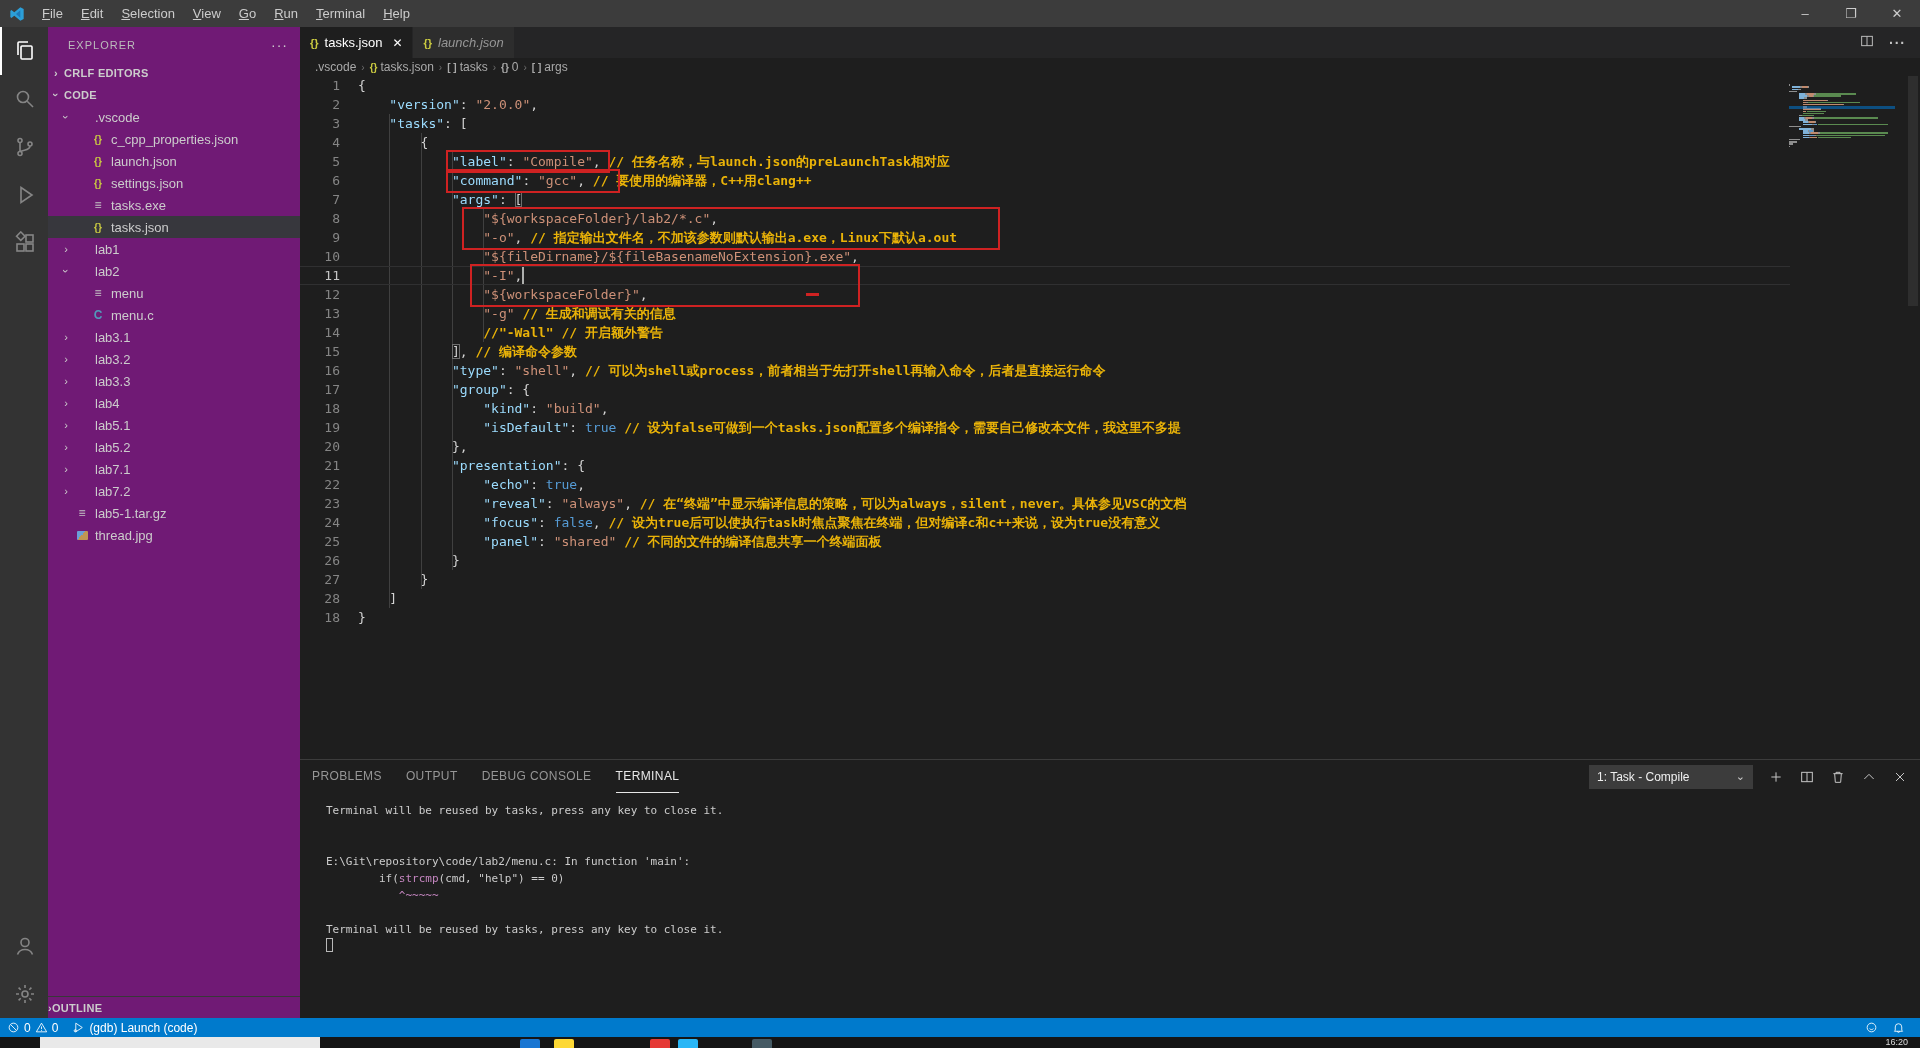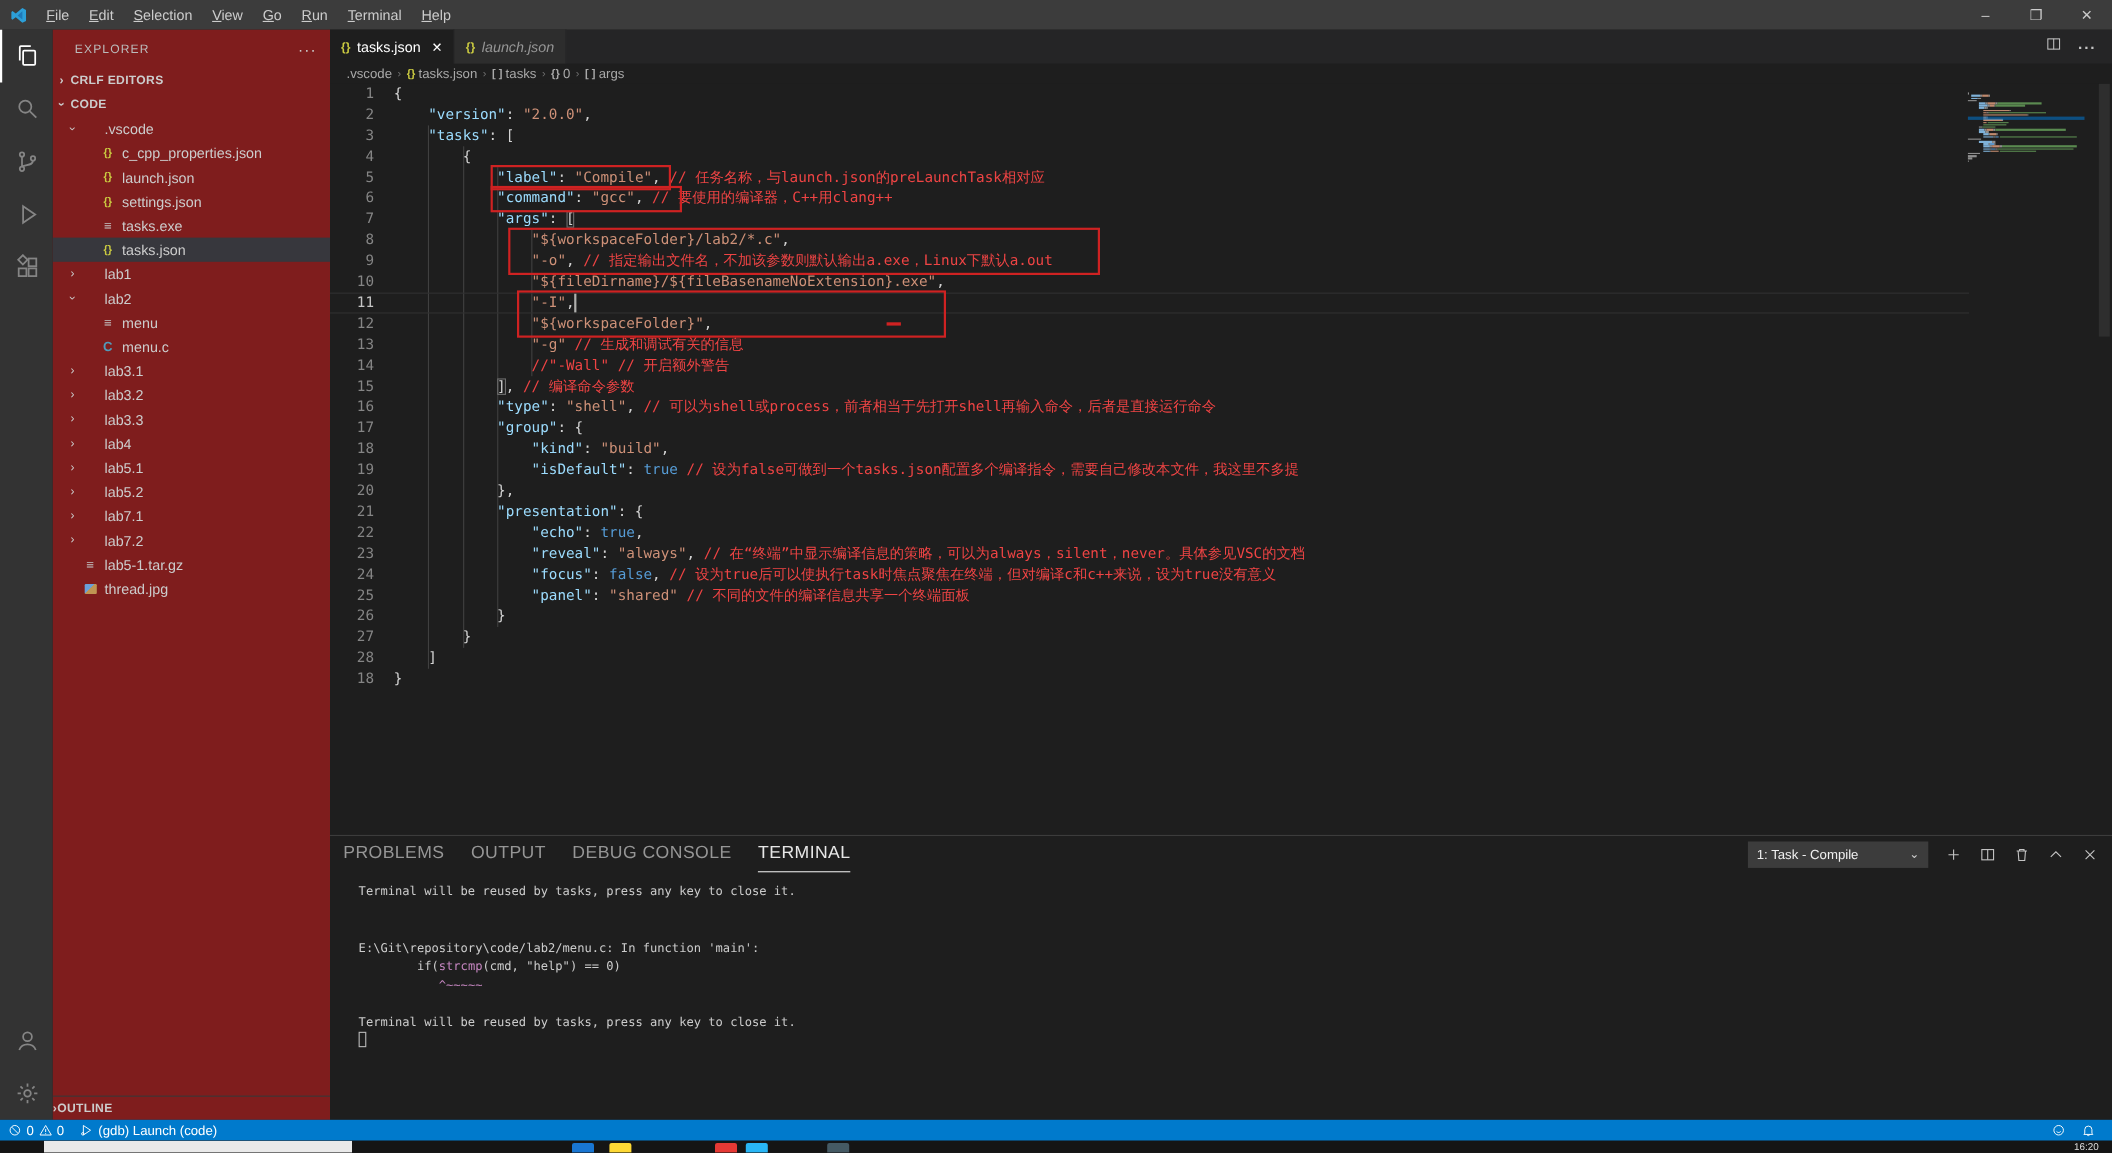--- a/index.html
+++ b/index.html
@@ -22,21 +22,21 @@
   
   .workbench { position:absolute; left:0; top:27px; width:1920px; height:991px; display:flex; }
 
   .activitybar { width:48px; background:#333333; display:flex; flex-direction:column; flex:none; }
   .ab-item { width:48px; height:48px; display:flex; align-items:center; justify-content:center;
              color:#858585; border-left:2px solid transparent; }
   .ab-item.active { color:#ffffff; border-left:2px solid #ffffff; }
   .ab-item svg { width:24px; height:24px; stroke:currentColor; fill:none; stroke-width:1.6; }
   .ab-spacer { flex:1; }
 
-  .sidebar { width:252px; background:#7f1d1d; flex:none; position:relative; color:#cccccc; }
+  .sidebar { width:252px; background:#701a75; flex:none; position:relative; color:#cccccc; }
   .sb-header { height:35px; display:flex; align-items:center; padding:0 12px 0 20px;
                font-size:11px; letter-spacing:1px; color:#bbbbbb; }
   .sb-more { margin-left:auto; color:#cccccc; font-size:14px; letter-spacing:1px; }
   .tree-row { height:22px; display:flex; align-items:center; font-size:13px; white-space:nowrap; cursor:default; }
   .tree-row.selected { background:#37373d; }
   .tree-row .chev { width:16px; text-align:center; font-size:11px; color:#cccccc; flex:none; }
   .chev.exp { display:inline-block; transform:rotate(90deg); }
   .tree-row .ficon { width:16px; flex:none; text-align:center; font-size:10px; font-weight:bold; margin-right:5px; }
   .ficon.json { color:#cbcb41; }
   .ficon.bin  { color:#c5c5c5; font-size:12px; }
@@ -68,38 +68,38 @@
 
   .editor { flex:1; position:relative; overflow:hidden; background:#1e1e1e; }
   .gutter { position:absolute; left:0; top:0; width:46px; }
   .gutter .ln { height:19px; line-height:19px; text-align:right; padding-right:6px;
                 font-family:"DejaVu Sans Mono", monospace; font-size:13px; color:#858585; }
   .gutter .ln.cur { color:#c6c6c6; }
   .codecol { position:absolute; left:58px; top:0; right:0; }
   .code-line { height:19px; line-height:19px; white-space:pre;
                font-family:"DejaVu Sans Mono", monospace; font-size:13px; color:#d4d4d4; }
   .tk-p { color:#d4d4d4; } .tk-k { color:#9cdcfe; } .tk-s { color:#ce9178; }
-  .tk-c { color:#ef4444; } .tk-b { color:#569cd6; }
+  .tk-c { color:#eab308;font-weight:bold; } .tk-b { color:#569cd6; }
   .tk-bm { outline:1px solid #6e6e6e; outline-offset:-1px; }
   .guide { position:absolute; width:1px; background:#404040; }
   .curline { position:absolute; left:0; right:130px; height:19px;
              border-top:1px solid #303031; border-bottom:1px solid #303031; }
   .caret { position:absolute; width:2px; height:17px; background:#aeafad; }
   .anno-box { position:absolute; border:2px solid #cf2222; }
   .anno-dash { position:absolute; background:#cf2222; }
 
   .minimap { position:absolute; top:8px; width:106px; }
   .mm-row { height:2.2px; display:flex; }
   .mm-band { position:absolute; left:0; width:106px; height:3px; background:rgba(0,120,212,.55); }
   .vscroll { position:absolute; right:2px; top:0; width:10px; height:230px; background:rgba(121,121,121,.18); }
 
   
   .panel { height:259px; flex:none; border-top:1px solid #3c3c3c; background:#1e1e1e; position:relative; }
   .panel-header { height:33px; display:flex; align-items:center; padding:0 12px; }
-  .ptab { font-size:16px; letter-spacing:.4px; color:#969696; margin-right:24px; height:33px;
+  .ptab { font-size:12px; letter-spacing:.4px; color:#969696; margin-right:24px; height:33px;
           display:flex; align-items:center; border-bottom:1px solid transparent; }
   .ptab.active { color:#e7e7e7; border-bottom:1px solid #e7e7e7; }
   .panel-right { margin-left:auto; display:flex; align-items:center; gap:15px; }
   .term-select { width:164px; height:24px; background:#3c3c3c; color:#f0f0f0; font-size:12px;
                  display:flex; align-items:center; padding:0 8px; }
   .term-select .sel-chev { margin-left:auto; font-size:11px; color:#cccccc; }
   .panel-icon { color:#c5c5c5; display:flex; }
   .panel-icon svg { width:16px; height:16px; stroke:currentColor; fill:none; stroke-width:1.5; }
 
   .terminal { padding:9px 0 0 14px; font-family:"DejaVu Sans Mono", monospace; font-size:11px;

